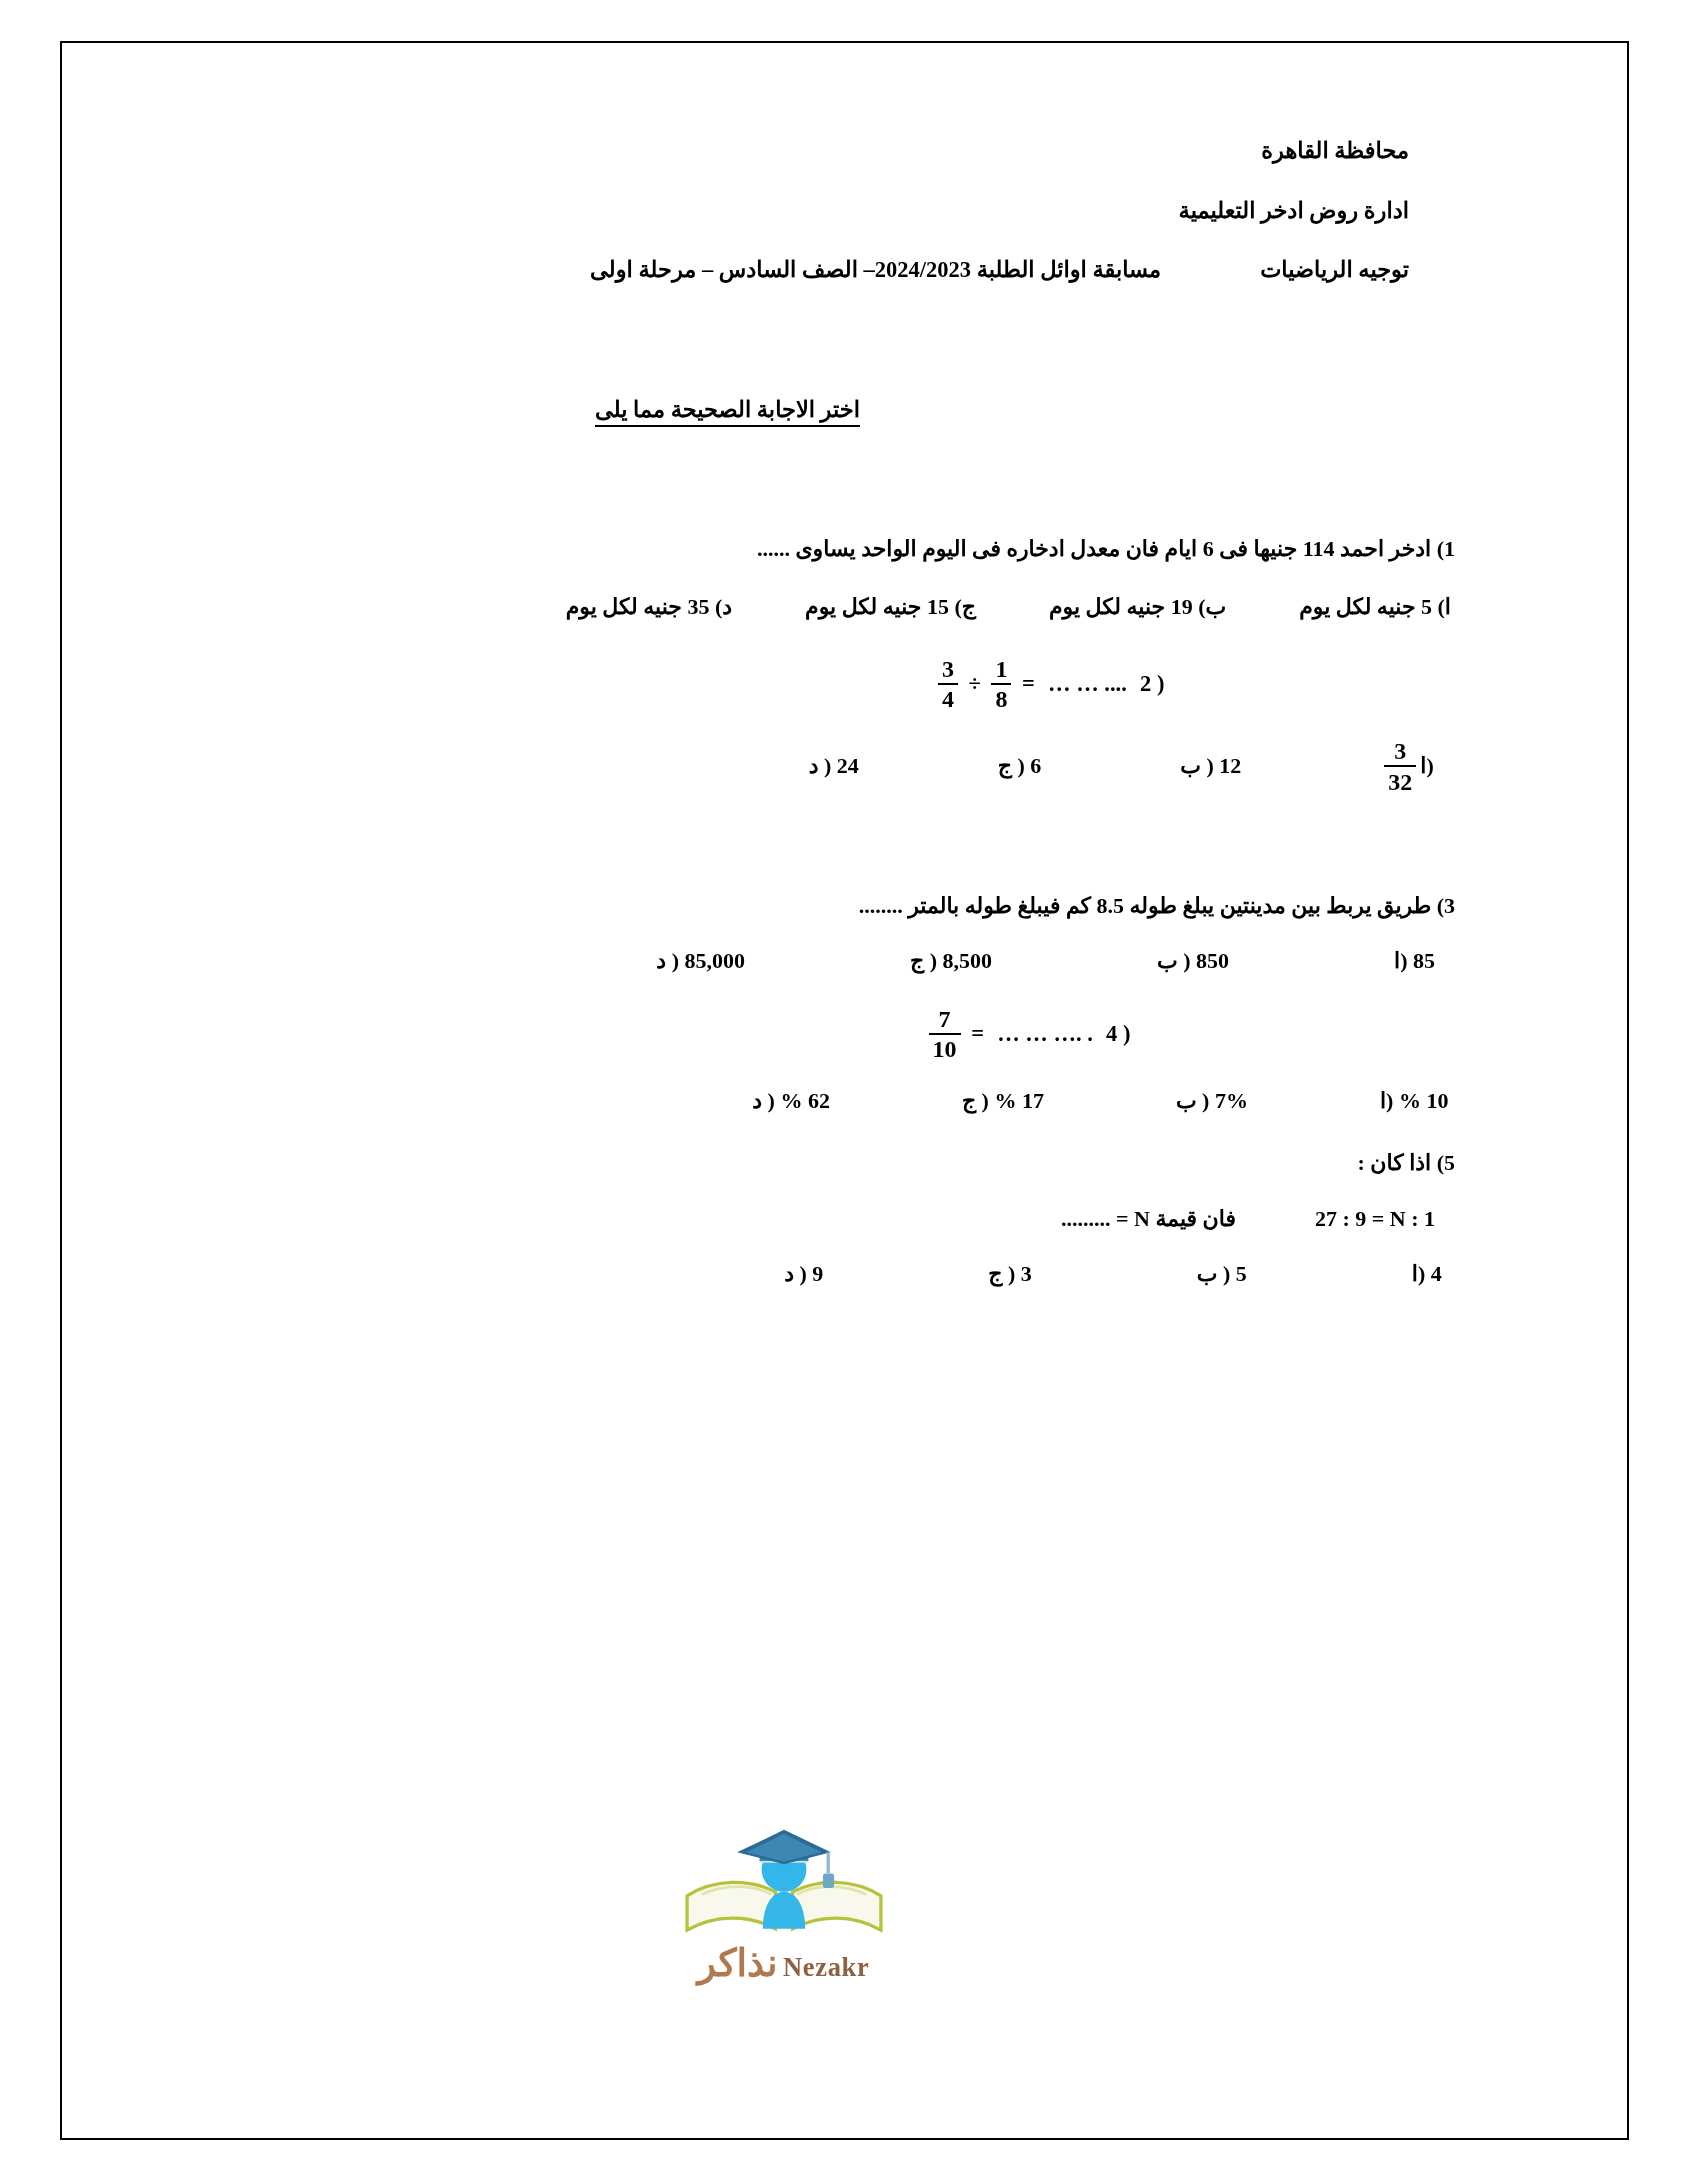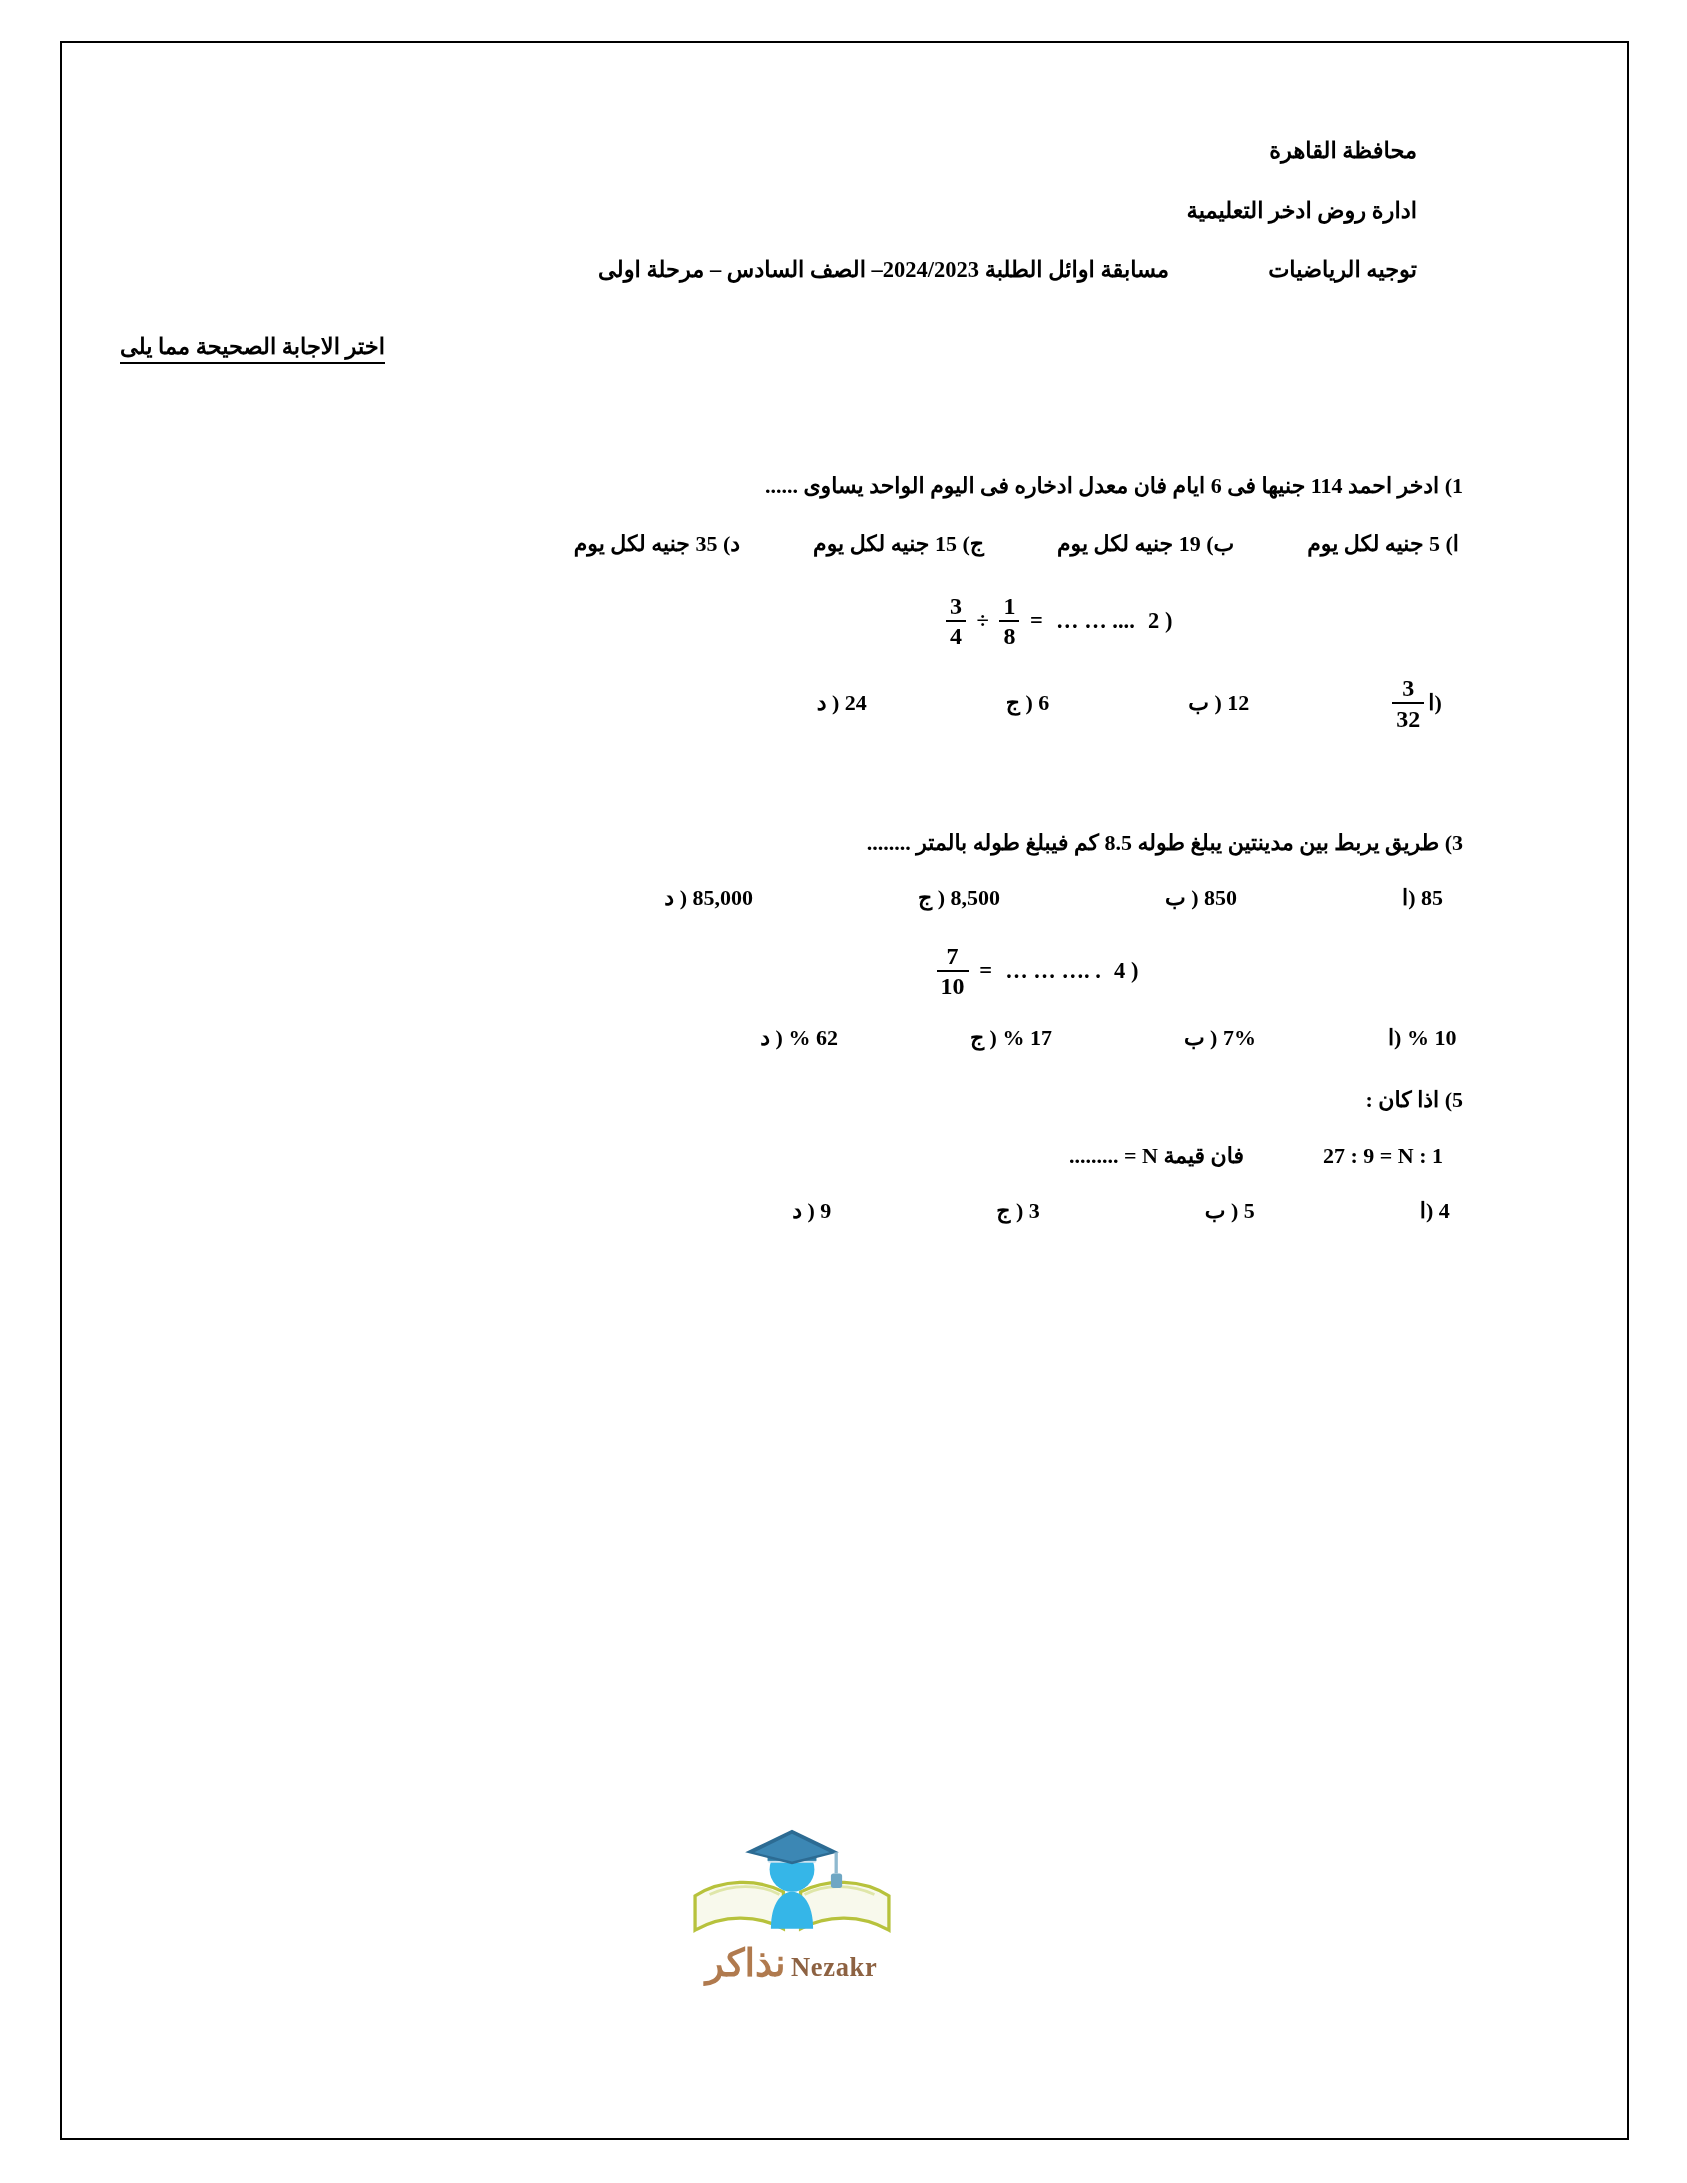--- a/index.html
+++ b/index.html
@@ -23,21 +23,21 @@
     position: absolute;
     left: 60px;
     top: 41px;
     width: 1569px;
     height: 2099px;
     border: 2px solid #000000;
     box-sizing: border-box;
   }
   .content {
     position: absolute;
-    left: 120px;
+    left: 112px;
     top: 106px;
     width: 1343px;
     height: 1919px;
   }
 
   
   .ar {
     font-family: "Liberation Serif", "DejaVu Serif", serif;
     font-weight: bold;
     direction: rtl;
@@ -66,23 +66,23 @@
     justify-content: flex-start;
     align-items: baseline;
     gap: 99px;
     padding-right: 0;
   }
   .hdr-subject { white-space: nowrap; }
   .hdr-contest { white-space: nowrap; }
 
   
   .instruction {
-    margin-top: 51px;
+    margin-top: 114px;
     padding-right: 112px;
-    text-align: left;
+    text-align: center;
   }
   .instruction span {
     font-size: 22.5px;
     font-family: "Liberation Serif", "DejaVu Serif", serif;
     font-weight: bold;
     border-bottom: 2.6px solid #000;
     padding-bottom: 3.3px;
   }
 
   

